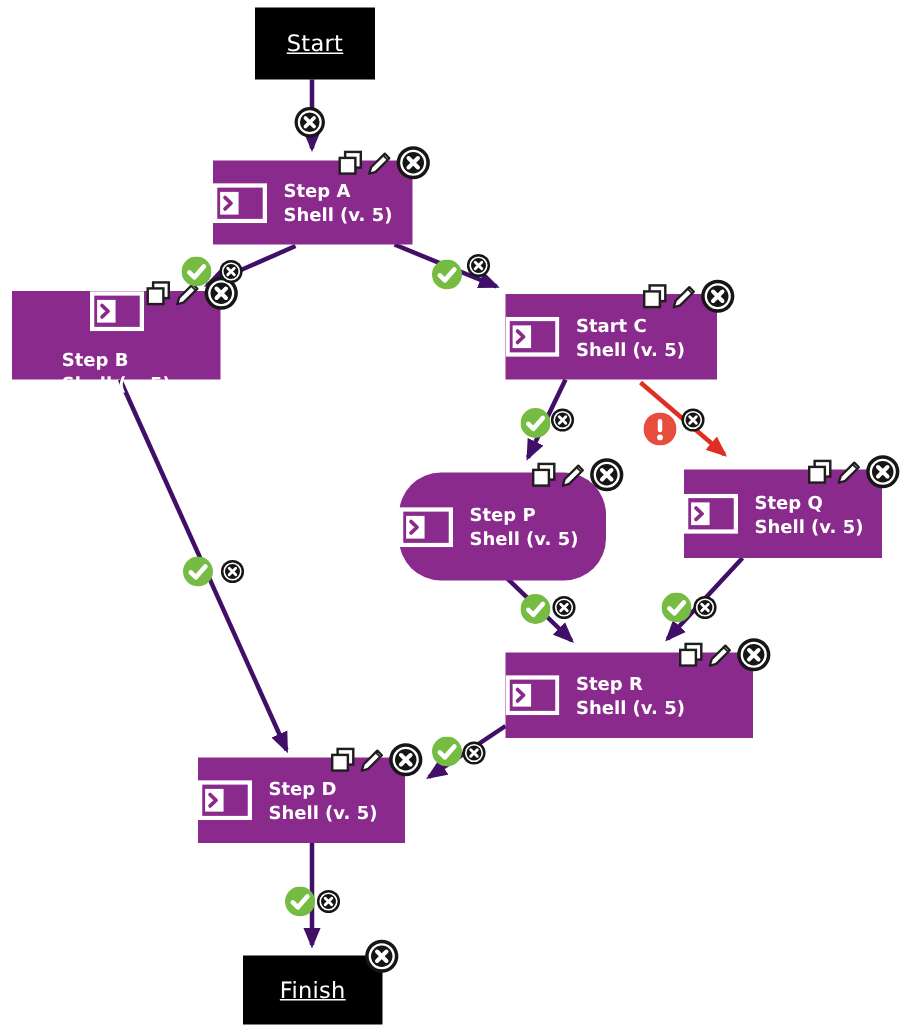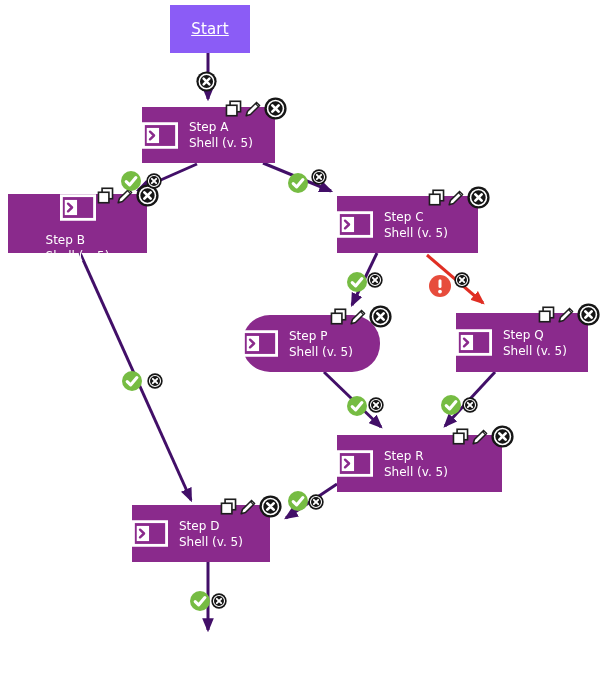--- a/index.html
+++ b/index.html
@@ -1,21 +1,21 @@
 <!DOCTYPE html>
 <html><head>
 <meta charset="utf-8">
 <style>
   html,body{margin:0;padding:0;background:#fff;}
   .canvas{position:relative;width:604px;height:689px;background:#ffffff;
           font-family:"DejaVu Sans","Liberation Sans",sans-serif;overflow:hidden;}
   .edges{position:absolute;left:0;top:0;z-index:1;}
   .node{position:absolute;box-sizing:border-box;z-index:2;}
-  .task{background:#8A2A8C;color:#fff;display:flex;align-items:center;gap:11px;padding-left:0;}
-  .terminal-node{background:#8b5cf6;color:#fff;display:flex;align-items:center;justify-content:center;
+  .task{background:#8A2A8C;color:#fff;display:flex;align-items:center;gap:11px;padding-left:0;font-weight:bold;}
+  .terminal-node{background:#000000;color:#fff;display:flex;align-items:center;justify-content:center;
                  font-size:15px;letter-spacing:.2px;text-decoration:underline;}
   .ntext{display:flex;flex-direction:column;}
   .nlabel,.nsub{display:block;font-size:12px;line-height:16px;white-space:nowrap;}
   .node-icons{position:absolute;top:-10px;right:-12px;display:flex;align-items:center;gap:1px;z-index:5;}
   .ic{display:inline-flex;cursor:pointer;}
   .edge-icon{position:absolute;z-index:6;display:inline-flex;cursor:pointer;}
   .term{display:inline-flex;flex:0 0 auto;}
   svg{display:block;}
   .hiddendefs{position:absolute;width:0;height:0;overflow:hidden;}
 </style>
@@ -139,43 +139,43 @@
     </span>
   </div>
 
   <div class="node task" style="left:337px;top:196px;width:141px;height:57px;">
     <span class="term">
         <svg width="36" height="27">
           <use href="#i-term"></use>
         </svg>
       </span>
     <span class="ntext">
-      <span class="nlabel">Step C</span>
-      <span class="nsub">Shell (v. 5)</span>
-    </span>
-    <span class="node-icons">
-      <span class="ic">
-          <svg width="19" height="19">
-            <use href="#i-copy"></use>
-          </svg>
-        </span>
-      <span class="ic">
-          <svg width="19" height="19">
-            <use href="#i-edit"></use>
-          </svg>
-        </span>
-      <span class="ic">
-          <svg width="23" height="23">
-            <use href="#i-x"></use>
-          </svg>
-        </span>
-    </span>
-  </div>
-
-  <div class="node task" style="left:242px;top:315px;width:138px;height:57px;border-radius:28px;">
+      <span class="nlabel">Start C</span>
+      <span class="nsub">Shell (v. 5)</span>
+    </span>
+    <span class="node-icons">
+      <span class="ic">
+          <svg width="19" height="19">
+            <use href="#i-copy"></use>
+          </svg>
+        </span>
+      <span class="ic">
+          <svg width="19" height="19">
+            <use href="#i-edit"></use>
+          </svg>
+        </span>
+      <span class="ic">
+          <svg width="23" height="23">
+            <use href="#i-x"></use>
+          </svg>
+        </span>
+    </span>
+  </div>
+
+  <div class="node task" style="left:266px;top:315px;width:138px;height:72px;border-radius:28px;">
     <span class="term">
         <svg width="36" height="27">
           <use href="#i-term"></use>
         </svg>
       </span>
     <span class="ntext">
       <span class="nlabel">Step P</span>
       <span class="nsub">Shell (v. 5)</span>
     </span>
     <span class="node-icons">
@@ -277,20 +277,28 @@
           </svg>
         </span>
       <span class="ic">
           <svg width="23" height="23">
             <use href="#i-x"></use>
           </svg>
         </span>
     </span>
   </div>
 
+  <div class="node terminal-node" style="left:162px;top:637px;width:93px;height:46px;">
+    <span>Finish</span>
+    <span class="ic" style="position:absolute;top:-11px;right:-11px;">
+        <svg width="23" height="23">
+          <use href="#i-x"></use>
+        </svg>
+      </span>
+  </div>
 
   <span class="edge-icon" style="left:196px;top:71px;">
       <svg width="21" height="21">
         <use href="#i-x"></use>
       </svg>
     </span>
 
   <span class="edge-icon" style="left:121px;top:171px;">
       <svg width="20" height="20">
         <use href="#i-check"></use>

